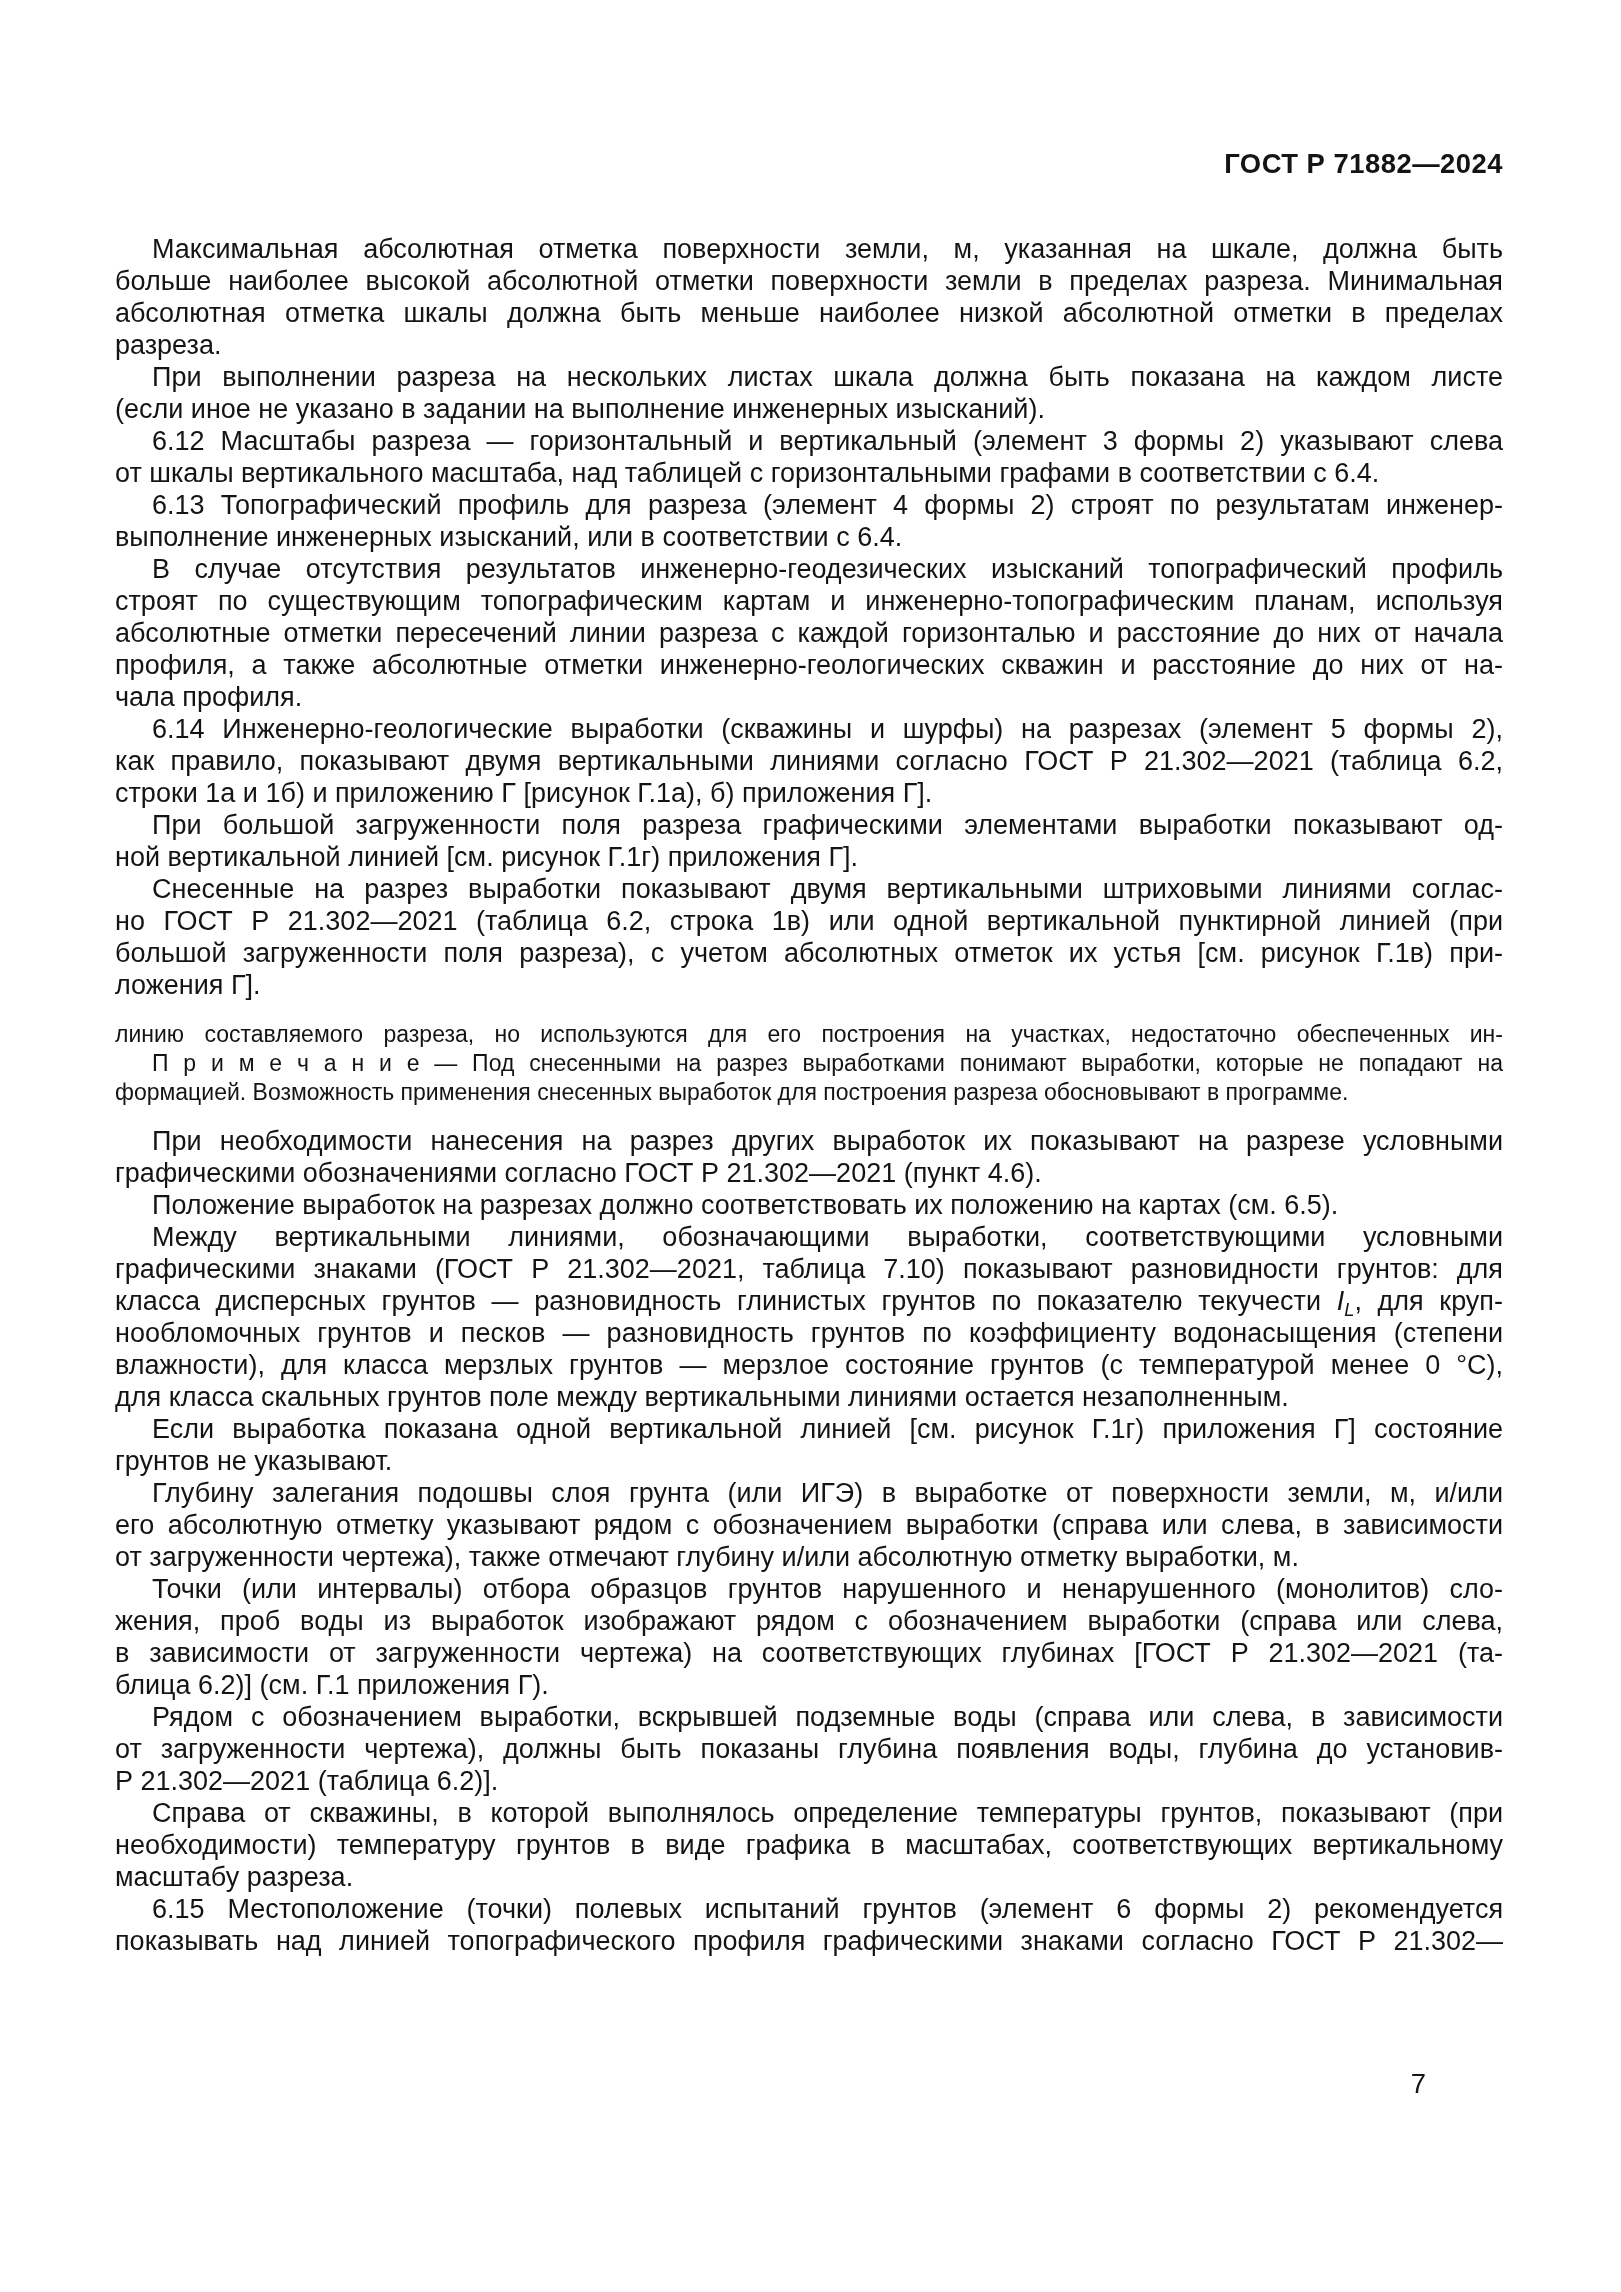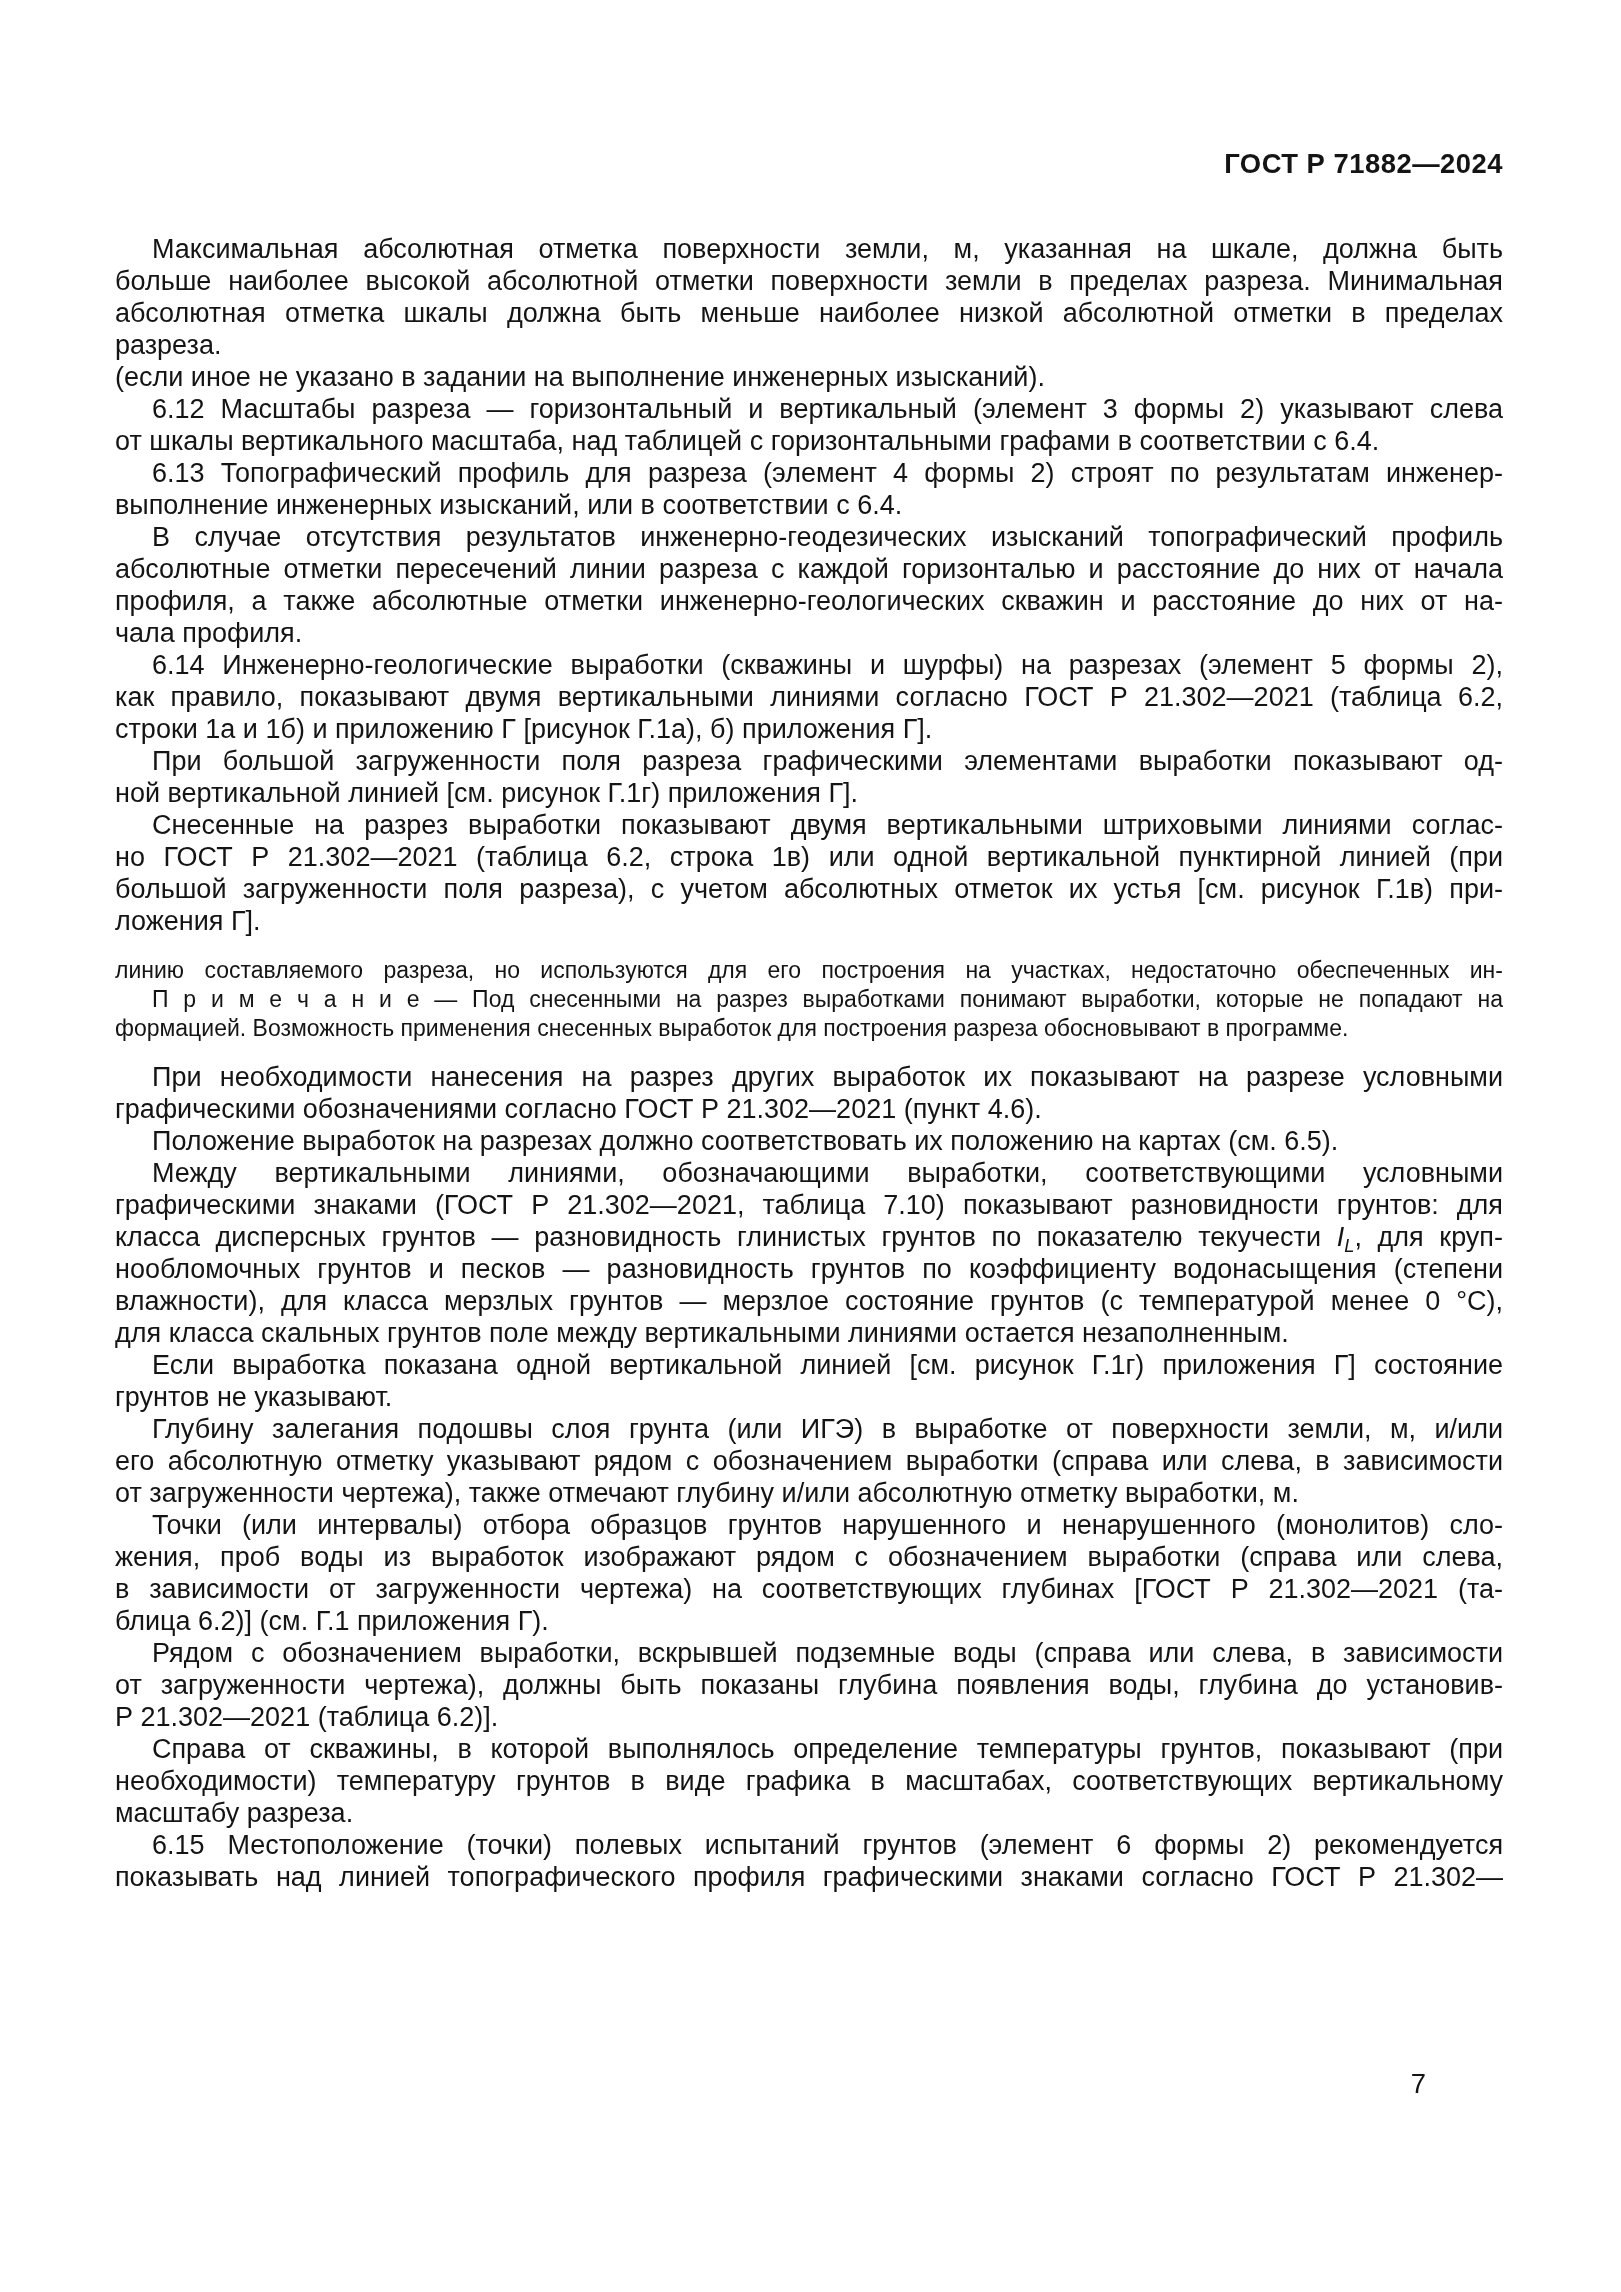--- a/index.html
+++ b/index.html
@@ -69,32 +69,34 @@
   <div class="doc-header">ГОСТ Р 71882—2024</div>
 
   <div>
       <div class="para">
         <div class="line j first">Максимальная абсолютная отметка поверхности земли, м, указанная на шкале, должна быть</div>
         <div class="line j">больше наиболее высокой абсолютной отметки поверхности земли в пределах разреза. Минимальная</div>
         <div class="line j">абсолютная отметка шкалы должна быть меньше наиболее низкой абсолютной отметки в пределах</div>
         <div class="line">разреза.</div>
       </div>
       <div class="para">
+        <div class="line j first">При выполнении разреза на нескольких листах шкала должна быть показана на каждом листе</div>
         <div class="line">(если иное не указано в задании на выполнение инженерных изысканий).</div>
       </div>
       <div class="para">
         <div class="line j first">6.12 Масштабы разреза — горизонтальный и вертикальный (элемент 3 формы 2) указывают слева</div>
         <div class="line">от шкалы вертикального масштаба, над таблицей с горизонтальными графами в соответствии с 6.4.</div>
       </div>
       <div class="para">
         <div class="line j first">6.13 Топографический профиль для разреза (элемент 4 формы 2) строят по результатам инженер-</div>
         <div class="line">выполнение инженерных изысканий, или в соответствии с 6.4.</div>
       </div>
       <div class="para">
         <div class="line j first">В случае отсутствия результатов инженерно-геодезических изысканий топографический профиль</div>
+        <div class="line j">строят по существующим топографическим картам и инженерно-топографическим планам, используя</div>
         <div class="line j">абсолютные отметки пересечений линии разреза с каждой горизонталью и расстояние до них от начала</div>
         <div class="line j">профиля, а также абсолютные отметки инженерно-геологических скважин и расстояние до них от на-</div>
         <div class="line">чала профиля.</div>
       </div>
       <div class="para">
         <div class="line j first">6.14 Инженерно-геологические выработки (скважины и шурфы) на разрезах (элемент 5 формы 2),</div>
         <div class="line j">как правило, показывают двумя вертикальными линиями согласно ГОСТ Р 21.302—2021 (таблица 6.2,</div>
         <div class="line">строки 1а и 1б) и приложению Г [рисунок Г.1а), б) приложения Г].</div>
       </div>
       <div class="para">

